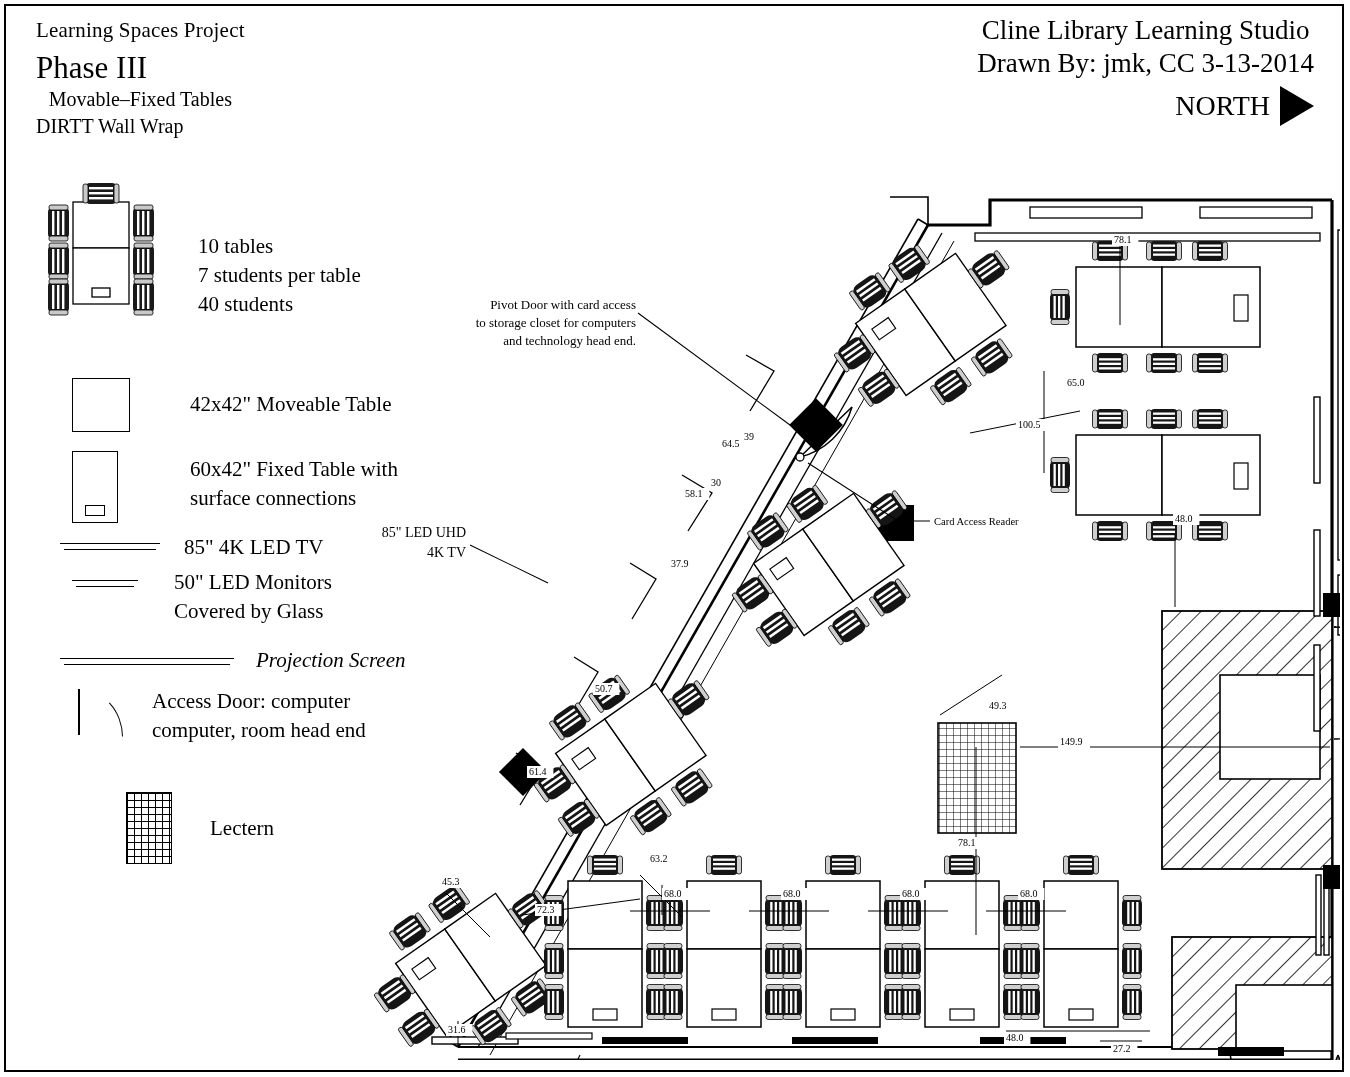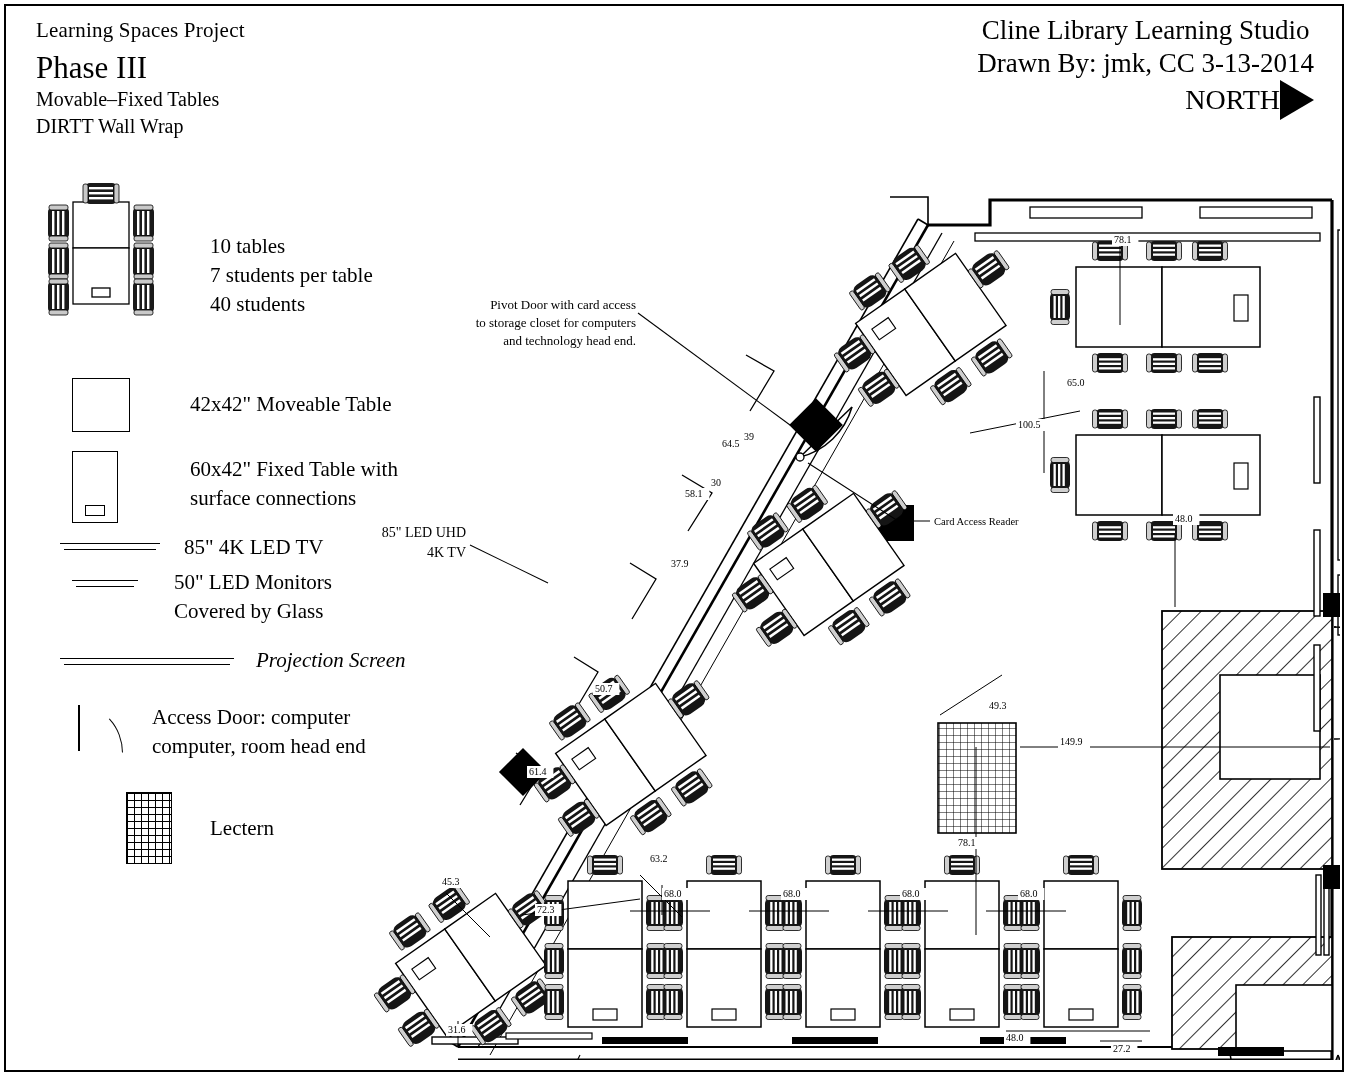--- a/index.html
+++ b/index.html
@@ -9,27 +9,27 @@
     font-family:"Liberation Serif","DejaVu Serif",serif;
     color:#000000;
   }
   #page{position:absolute;inset:0;}
   .frame{position:absolute;left:4px;top:4px;width:1340px;height:1068px;border:2px solid #000;box-sizing:border-box;}
 
   
   .title-left{position:absolute;left:36px;top:12px;}
   .t-l1{font-size:21px;line-height:37px;letter-spacing:.2px;}
   .t-l2{font-size:31px;line-height:37px;}
-  .t-l3{font-size:20px;line-height:27px;}
+  .t-l3{font-size:20px;line-height:27px;text-align:center;}
   .t-l4{font-size:20px;line-height:27px;}
 
   .title-right{position:absolute;right:36px;top:14px;text-align:center;}
   .t-r1{font-size:27px;line-height:33px;}
   .t-r2{font-size:27px;line-height:33px;}
-  .north-row{display:flex;align-items:center;justify-content:flex-end;}
+  .north-row{display:flex;align-items:center;justify-content:flex-end;gap:10px;margin-top:6px;}
   .north-label{font-size:28px;line-height:30px;}
   .north-arrow{width:0;height:0;border-top:20px solid transparent;border-bottom:20px solid transparent;border-left:34px solid #000;}
 
   
   .legend{position:absolute;left:36px;top:180px;width:420px;}
   .legend-row{position:absolute;display:flex;align-items:flex-start;}
   .legend-text{font-size:21px;line-height:29px;}
 
   .sw-box{box-sizing:border-box;border:1.4px solid #000;background:#fff;}
   .sw-line-double{position:relative;}
@@ -67,21 +67,21 @@
     <div class="t-r1">Cline Library Learning Studio</div>
     <div class="t-r2">Drawn By: jmk, CC 3-13-2014</div>
     <div class="north-row">
       <span class="north-label">NORTH</span>
       <span class="north-arrow"></span>
     </div>
   </div>
 
   <div class="legend">
 
-    <div class="legend-row" style="left:0;top:0;gap:12px;">
+    <div class="legend-row" style="left:0;top:0;">
       <svg width="130" height="150" viewBox="0 0 130 150">
         <g stroke="#000" fill="#fff" stroke-width="1.3">
           <rect x="37" y="22" width="56" height="46"></rect>
           <rect x="37" y="68" width="56" height="56"></rect>
           <rect x="56" y="108" width="18" height="9"></rect>
         </g>
 
         <g>
           <rect x="50" y="3" width="30" height="21" rx="4" fill="#1a1a1a"></rect>
           <rect x="53" y="7" width="24" height="2.4" fill="#fff"></rect>
@@ -183,21 +183,21 @@
     </div>
 
     <div class="legend-row" style="left:24px;top:478px;font-style:italic;">
       <div class="sw-line-double" style="width:174px;height:8px;">
         <div class="l1" style="top:0;width:174px;"></div>
         <div class="l2" style="top:6px;width:166px;left:4px;"></div>
       </div>
       <div class="legend-text" style="margin-left:22px;margin-top:-12px;">Projection Screen</div>
     </div>
 
-    <div class="legend-row" style="left:42px;top:525px;">
+    <div class="legend-row" style="left:42px;top:509px;">
       <div class="door-sym" style="width:42px;height:46px;">
         <div class="leaf"></div>
         <div class="arc"></div>
       </div>
       <div style="margin-left:32px;margin-top:-2px;">
         <div class="legend-text">Access Door: computer</div>
         <div class="legend-text">computer, room head end</div>
       </div>
     </div>
 

